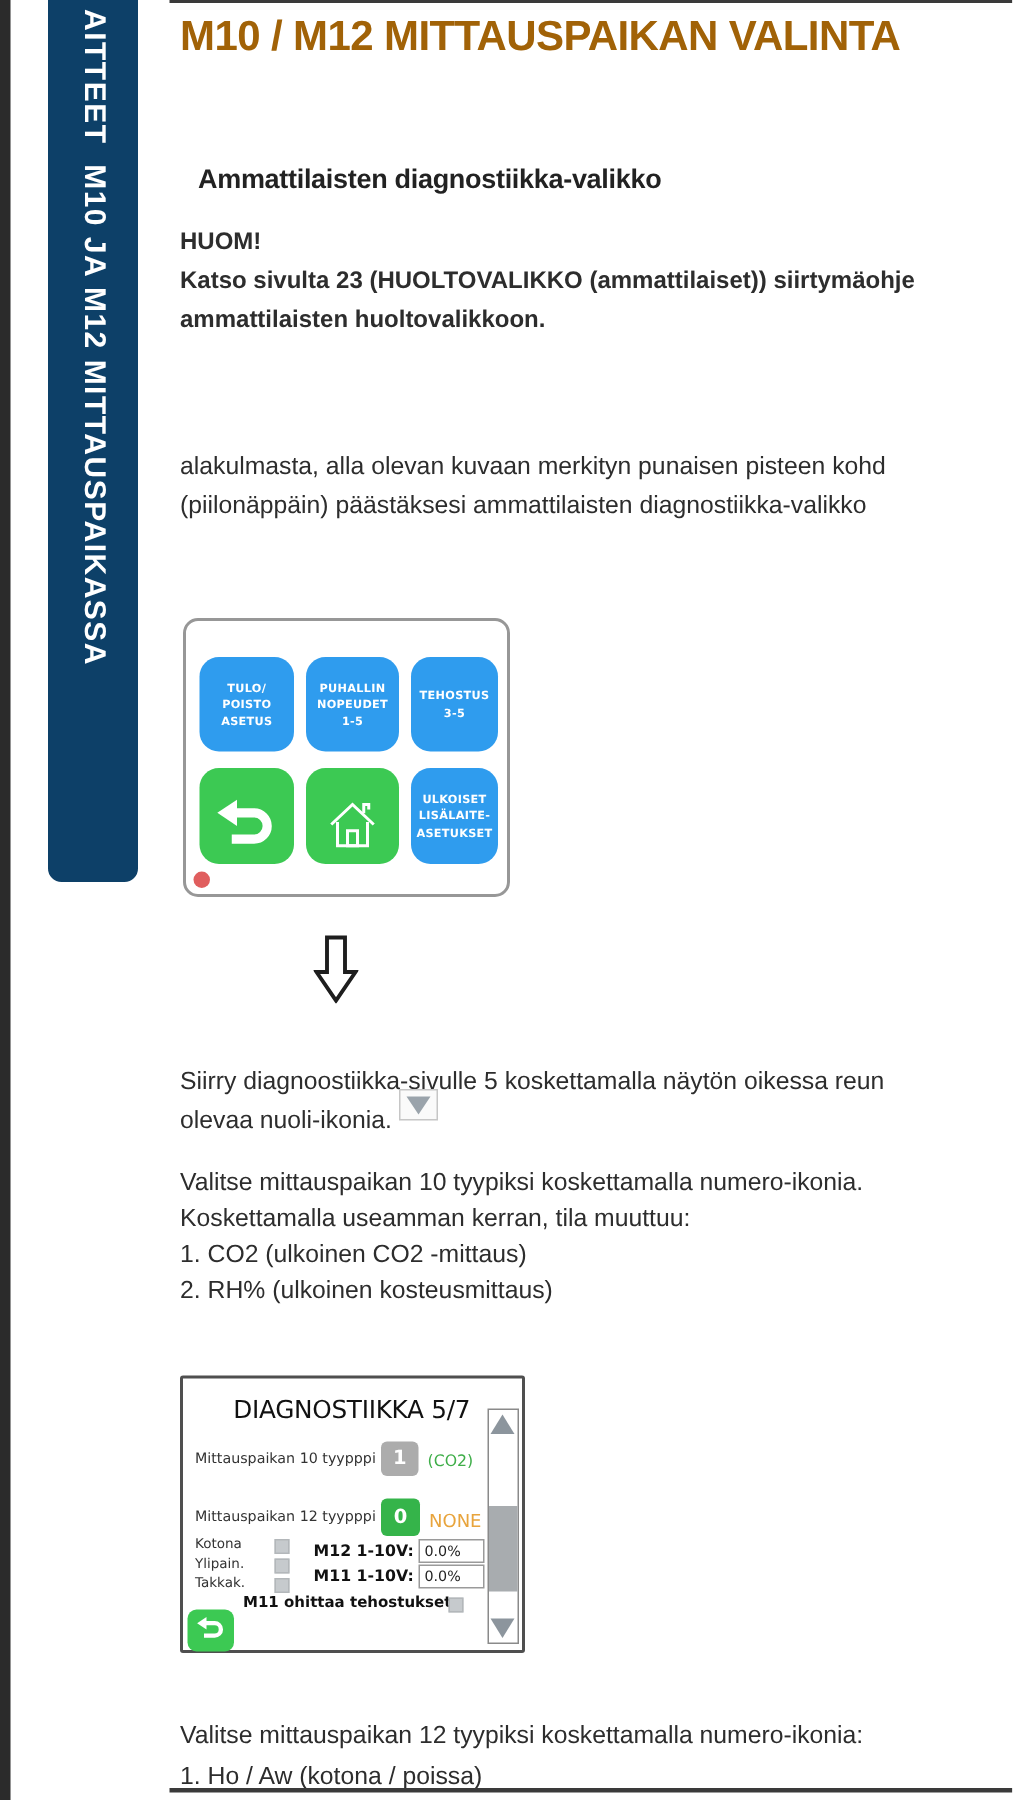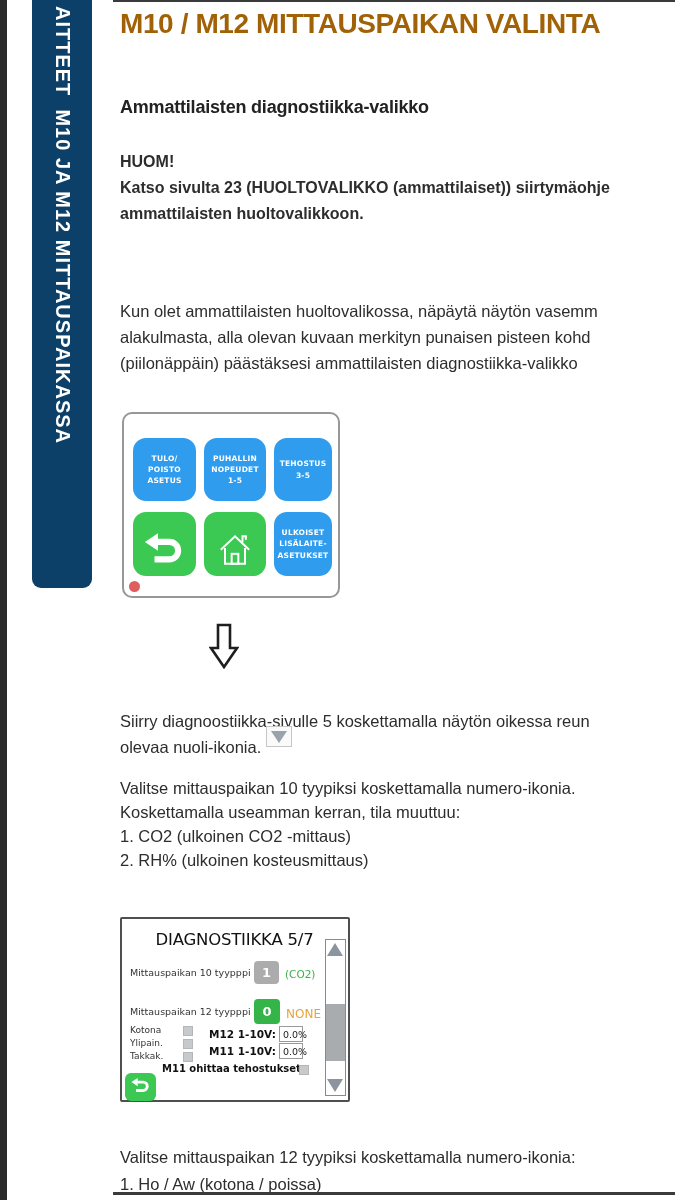--- a/index.html
+++ b/index.html
@@ -61,21 +61,21 @@
               color:#111;letter-spacing:-0.2px;}
   .diag-label{position:absolute;font-size:9.5px;color:#333;white-space:nowrap;}
   .num-box{position:absolute;border-radius:4px;color:#fff;font-weight:700;font-size:13px;
            display:flex;align-items:center;justify-content:center;}
   .num-gray{left:132px;top:42px;width:25px;height:23px;background:#acacac;}
   .num-green{left:132px;top:80px;width:26px;height:25px;background:#35b44a;}
   .status-co2{position:absolute;left:163px;top:49px;font-size:10.5px;color:#3fae49;white-space:nowrap;}
   .status-none{position:absolute;left:164px;top:88px;font-size:12px;color:#e8a43c;white-space:nowrap;}
   .chk{position:absolute;width:10px;height:10px;background:#c6cacd;border:1px solid #b3b7ba;box-sizing:border-box;}
   .field-label{position:absolute;font-size:10.5px;font-weight:700;color:#111;white-space:nowrap;}
-  .field-box{position:absolute;left:157px;width:24px;height:16px;border:1px solid #9a9a9a;background:#fff;
+  .field-box{position:absolute;left:157px;width:44px;height:16px;border:1px solid #9a9a9a;background:#fff;
              box-sizing:border-box;font-size:9.5px;color:#222;display:flex;align-items:center;padding-left:3px;}
   .override-label{position:absolute;left:40px;top:144px;font-size:10px;font-weight:700;color:#111;white-space:nowrap;}
   .diag-back{position:absolute;left:3px;top:154px;width:31px;height:28px;border-radius:6px;background:#3cc953;
              display:flex;align-items:center;justify-content:center;}
 
   
   .sbar{position:absolute;left:203px;top:20px;width:21px;height:157px;background:#fff;
         border:1px solid #8a8a8a;box-sizing:border-box;}
   .sb-up{position:absolute;left:1px;top:3px;width:0;height:0;
          border-left:8px solid transparent;border-right:8px solid transparent;border-bottom:13px solid #8c959d;}
@@ -91,30 +91,29 @@
   <div class="abs edge-strip"></div>
 
   <div class="abs sidebar">
     <span class="sidebar-label">AITTEET  M10 JA M12 MITTAUSPAIKASSA</span>
   </div>
 
   <div class="abs top-rule"></div>
 
   <h1 class="abs doc-title nowrap" style="margin:0;">M10 / M12 MITTAUSPAIKAN VALINTA</h1>
 
-  <h2 class="abs doc-subtitle nowrap" style="margin:0;">Ammattilaisten diagnostiikka-valikko</h2>
+  <h2 class="abs doc-subtitle nowrap" style="margin:12px;">Ammattilaisten diagnostiikka-valikko</h2>
 
   <div class="abs note-block text-block">
     <div class="nowrap">HUOM!</div>
     <div class="nowrap">Katso sivulta 23 (HUOLTOVALIKKO (ammattilaiset)) siirtymäohje</div>
     <div class="nowrap">ammattilaisten huoltovalikkoon.</div>
   </div>
 
   <div class="abs intro-block text-block">
-    <div class="nowrap">Kun olet ammattilaisten huoltovalikossa, näpäytä näytön vasemm</div>
     <div class="nowrap">alakulmasta, alla olevan kuvaan merkityn punaisen pisteen kohd</div>
     <div class="nowrap">(piilonäppäin) päästäksesi ammattilaisten diagnostiikka-valikko</div>
   </div>
 
   <div class="abs panel1">
     <div class="btn btn-blue b1">TULO/
 POISTO
 ASETUS</div>
     <div class="btn btn-blue b2">PUHALLIN
 NOPEUDET

